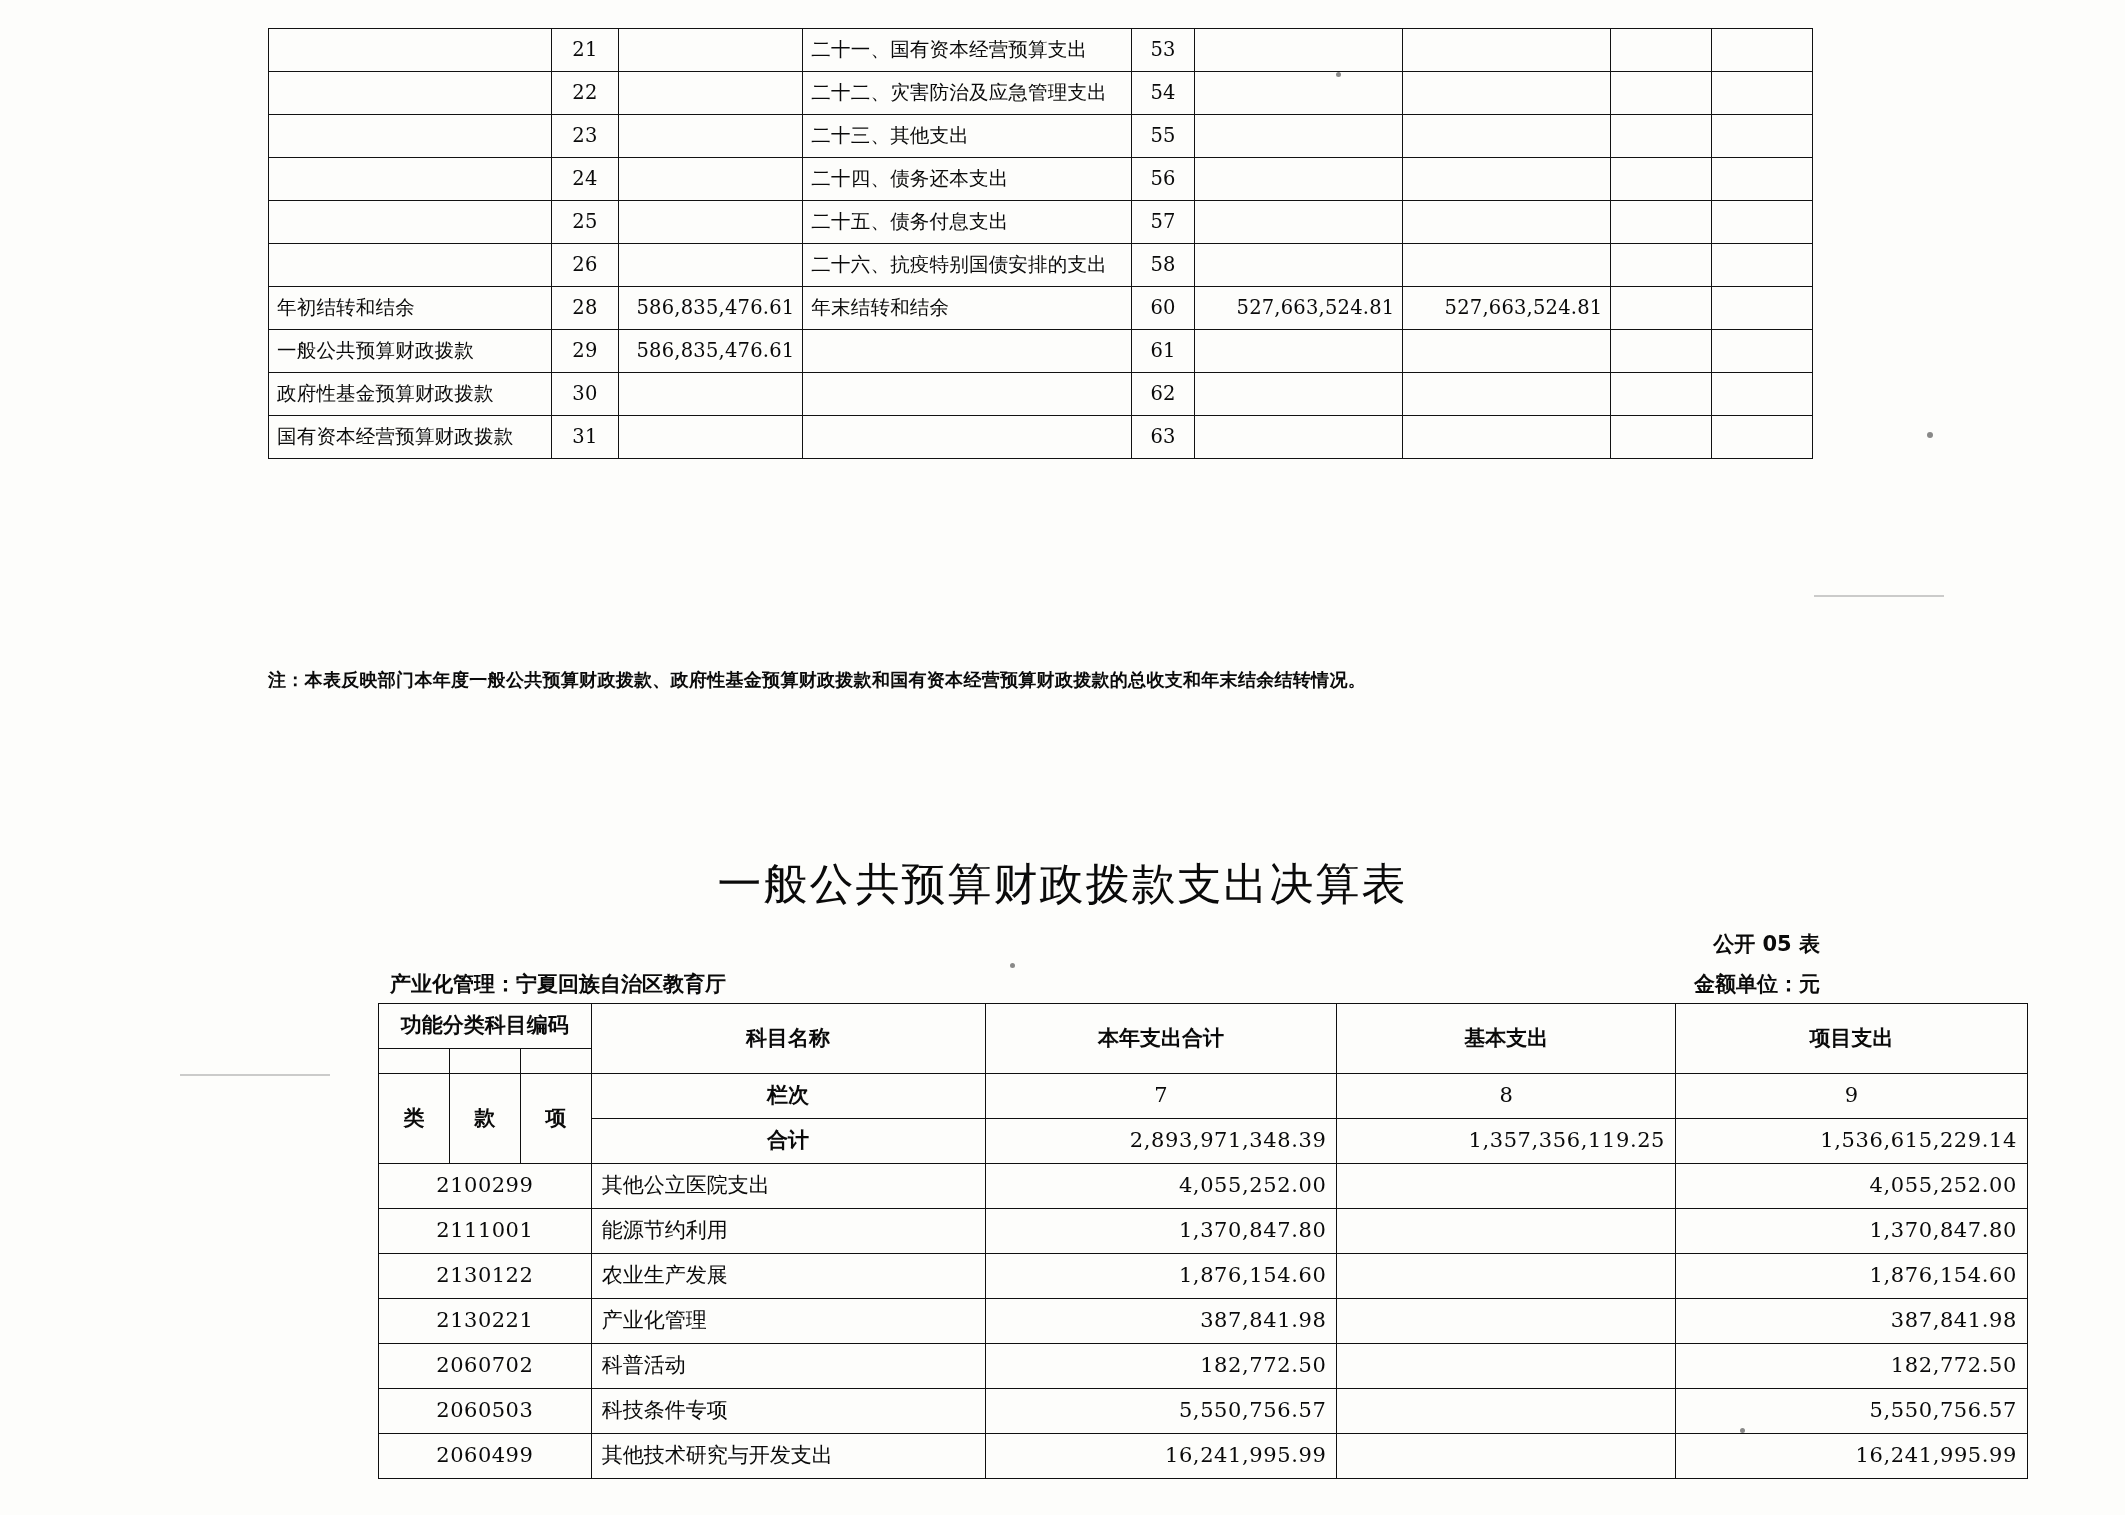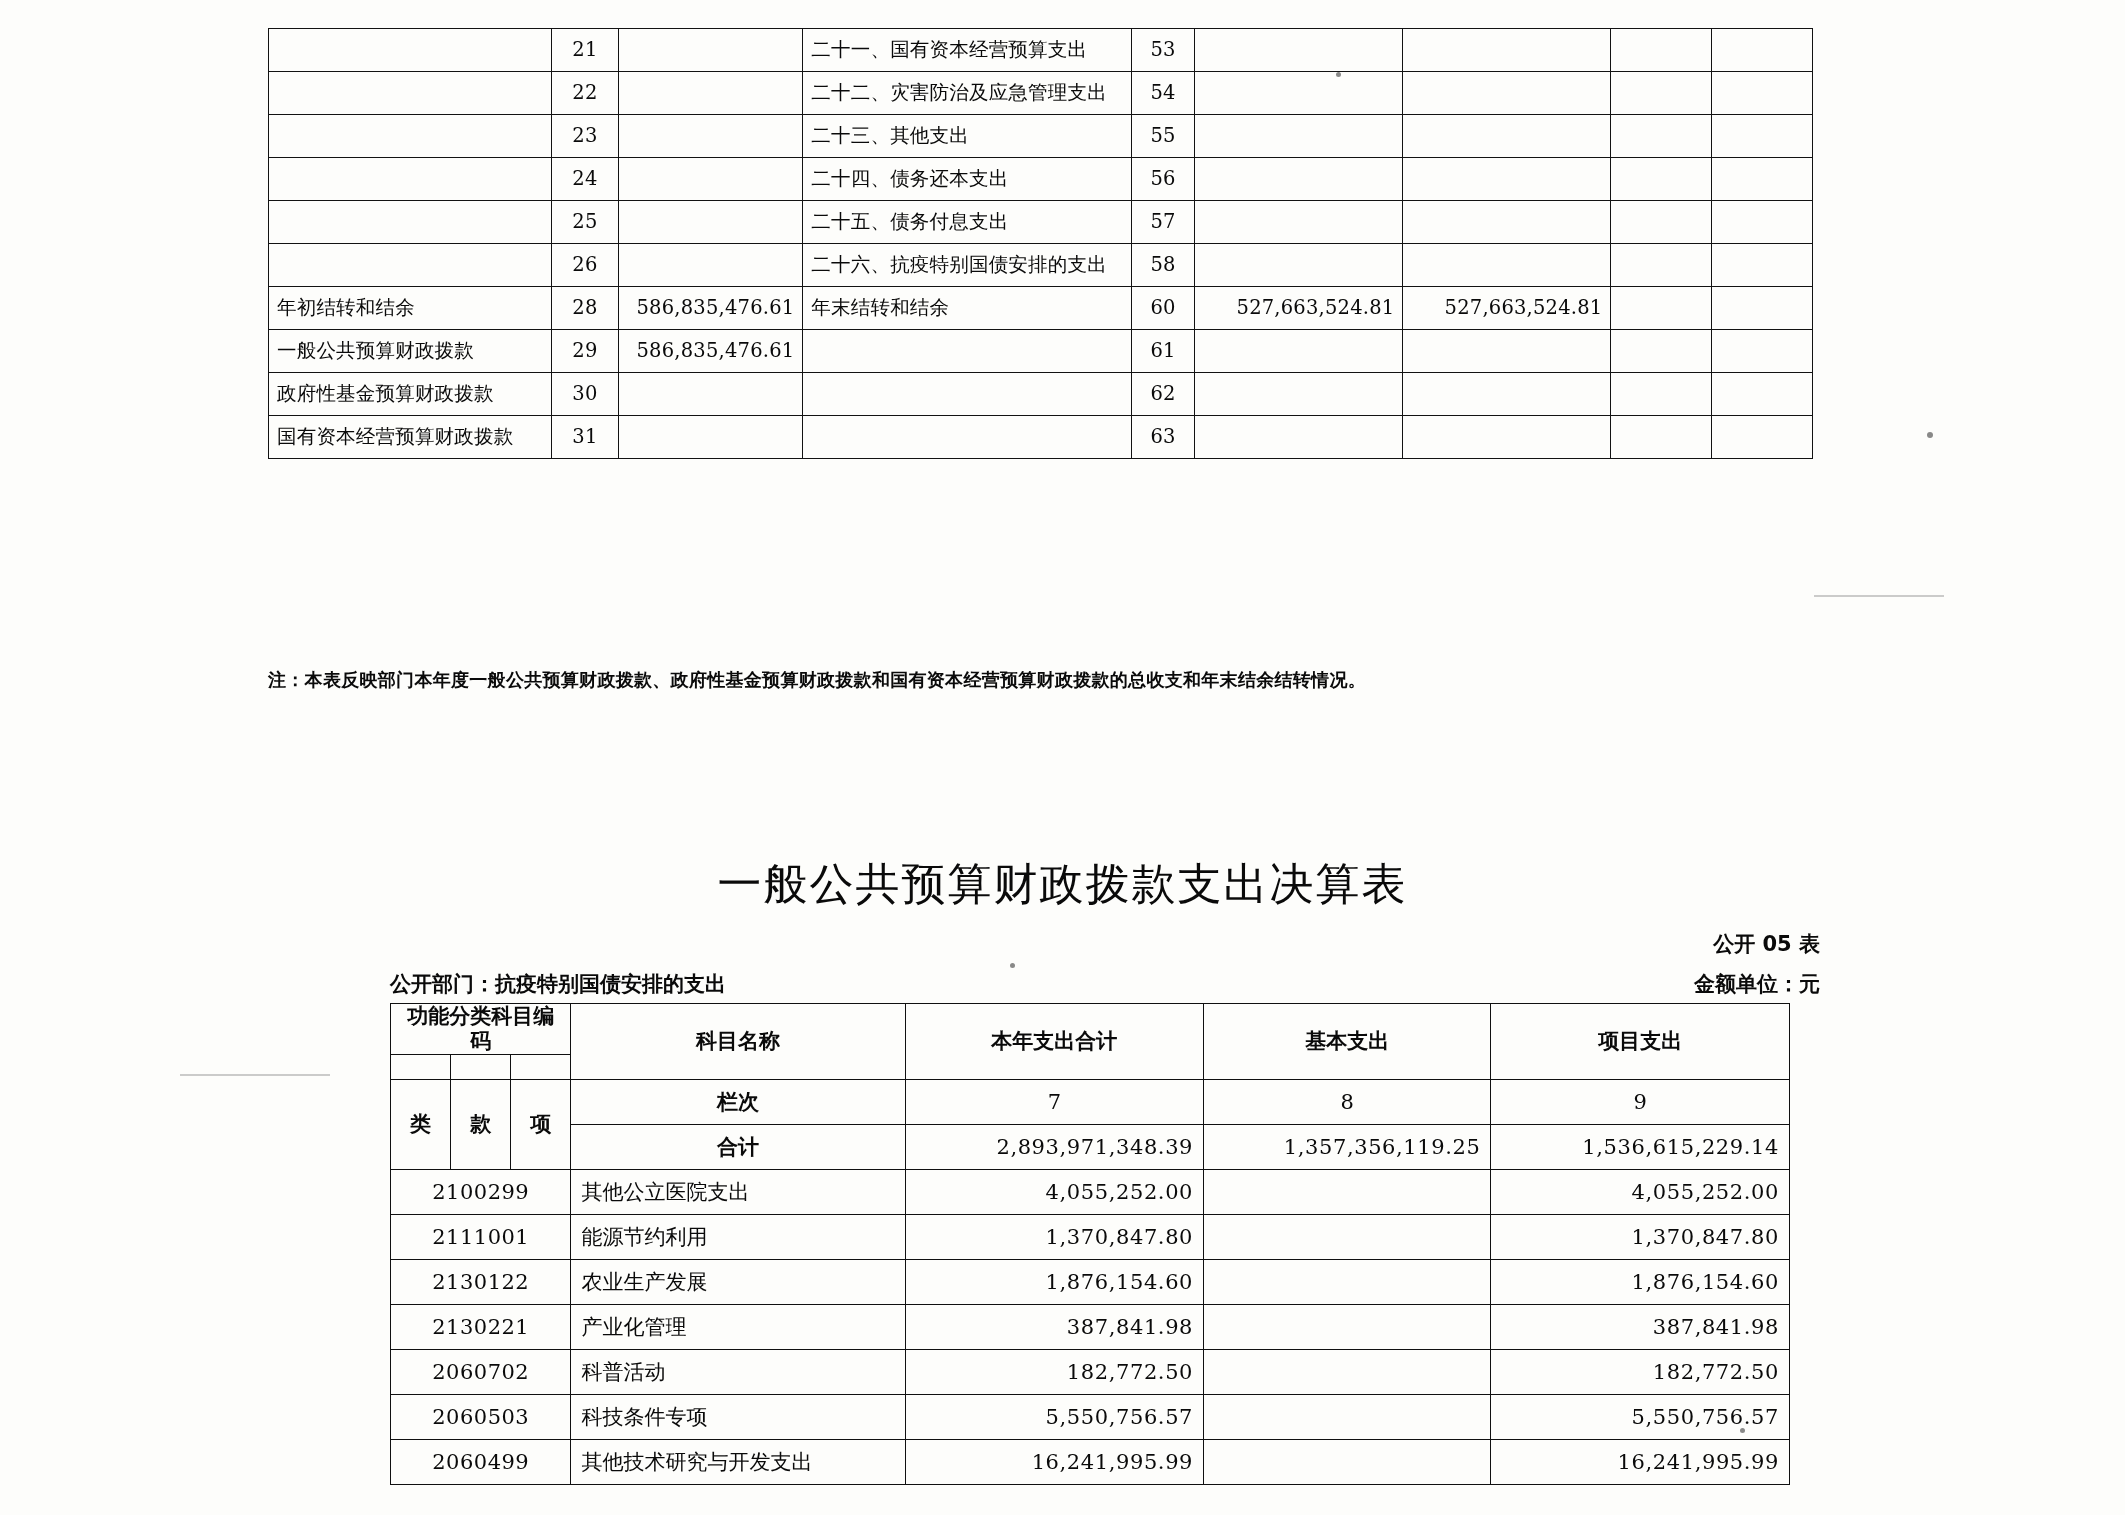--- a/index.html
+++ b/index.html
@@ -109,23 +109,23 @@
   .unit-line {
     position: absolute;
     right: 305px;
     top: 970px;
     font-size: 21px;
     font-weight: bold;
   }
 
   .bottom-table-wrap {
     position: absolute;
-    left: 390px;
+    left: 378px;
     top: 1003px;
-    width: 1400px;
+    width: 1650px;
   }
   table.grid2 {
     border-collapse: collapse;
     table-layout: fixed;
     width: 100%;
   }
   table.grid2 td {
     border: 1.8px solid #101010;
     height: 44px;
     padding: 0 10px;
@@ -321,21 +321,21 @@
             <td class="num c-right"></td>
           </tr>
         </tbody>
     </table>
   </div>
 
   <div class="note">注：本表反映部门本年度一般公共预算财政拨款、政府性基金预算财政拨款和国有资本经营预算财政拨款的总收支和年末结余结转情况。</div>
 
   <div class="doc-title">一般公共预算财政拨款支出决算表</div>
   <div class="form-no">公开 05 表</div>
-  <div class="dept-line">公开部门：抗疫特别国债安排的支出</div>
+  <div class="dept-line">产业化管理：宁夏回族自治区教育厅</div>
   <div class="unit-line">金额单位：元</div>
 
   <div class="bottom-table-wrap">
     <table class="grid2">
       <colgroup>
         <col style="width:54px">
         <col style="width:54px">
         <col style="width:54px">
         <col style="width:300px">
         <col style="width:268px">

